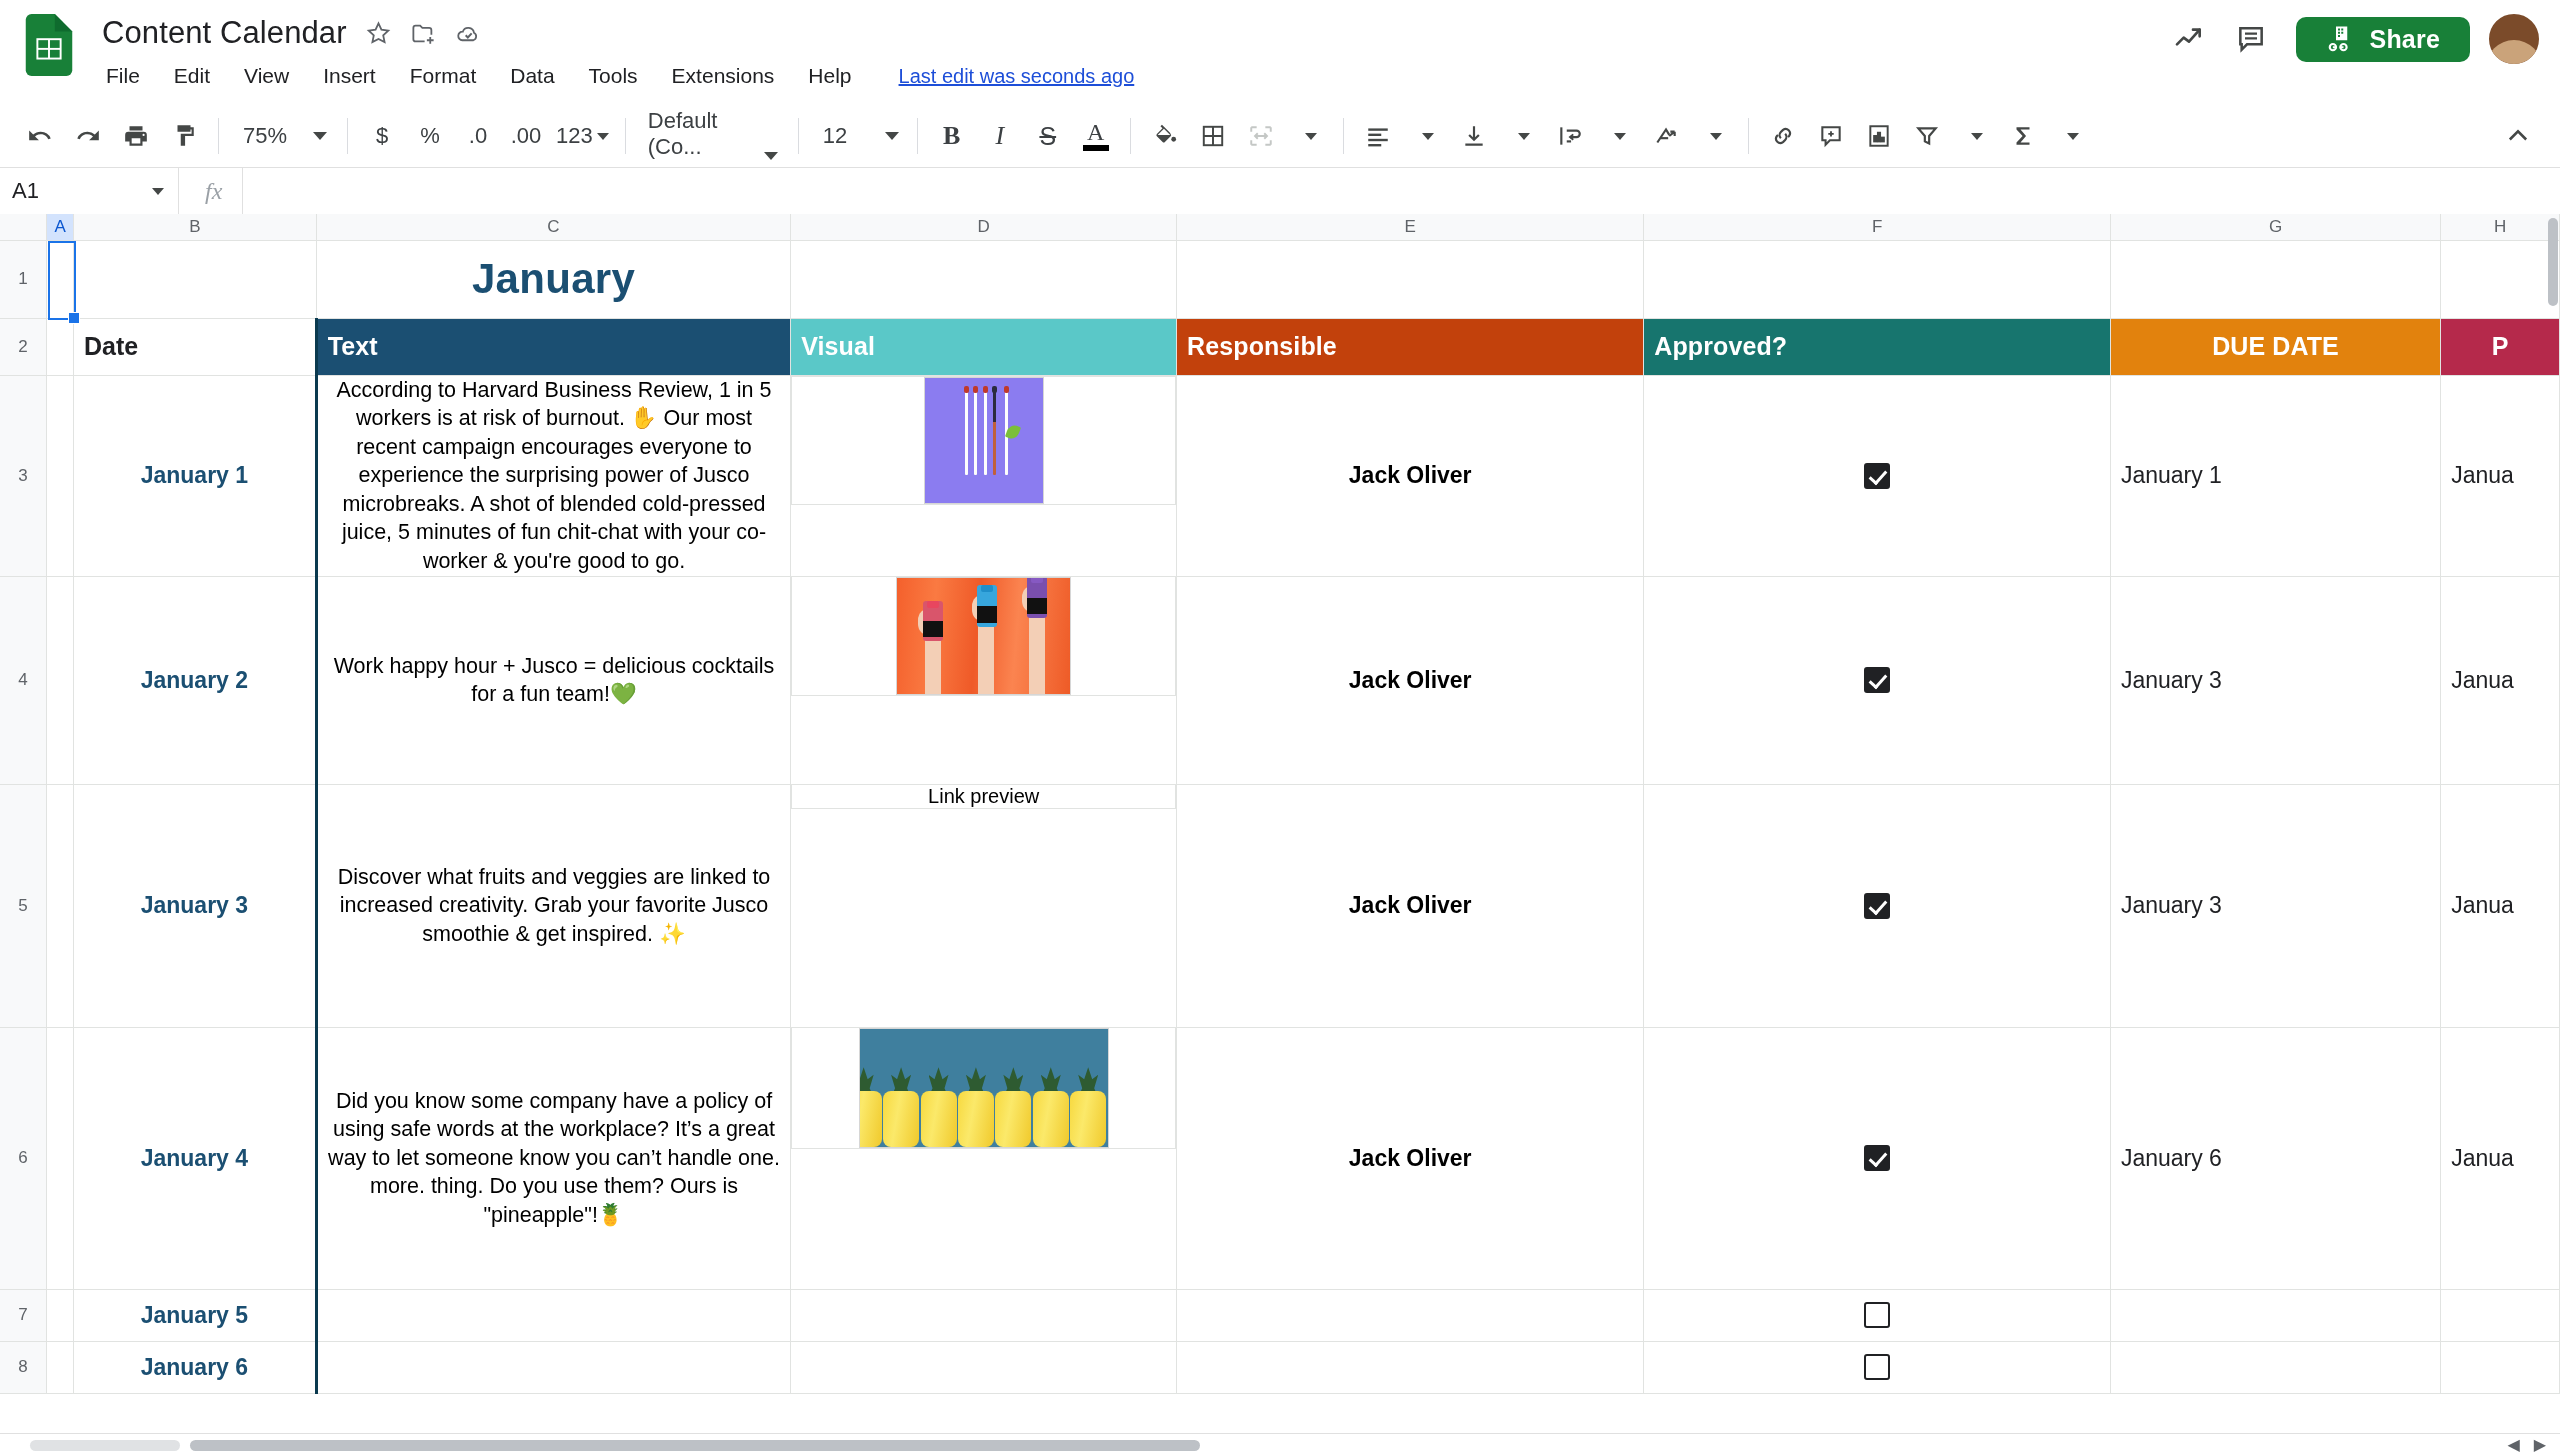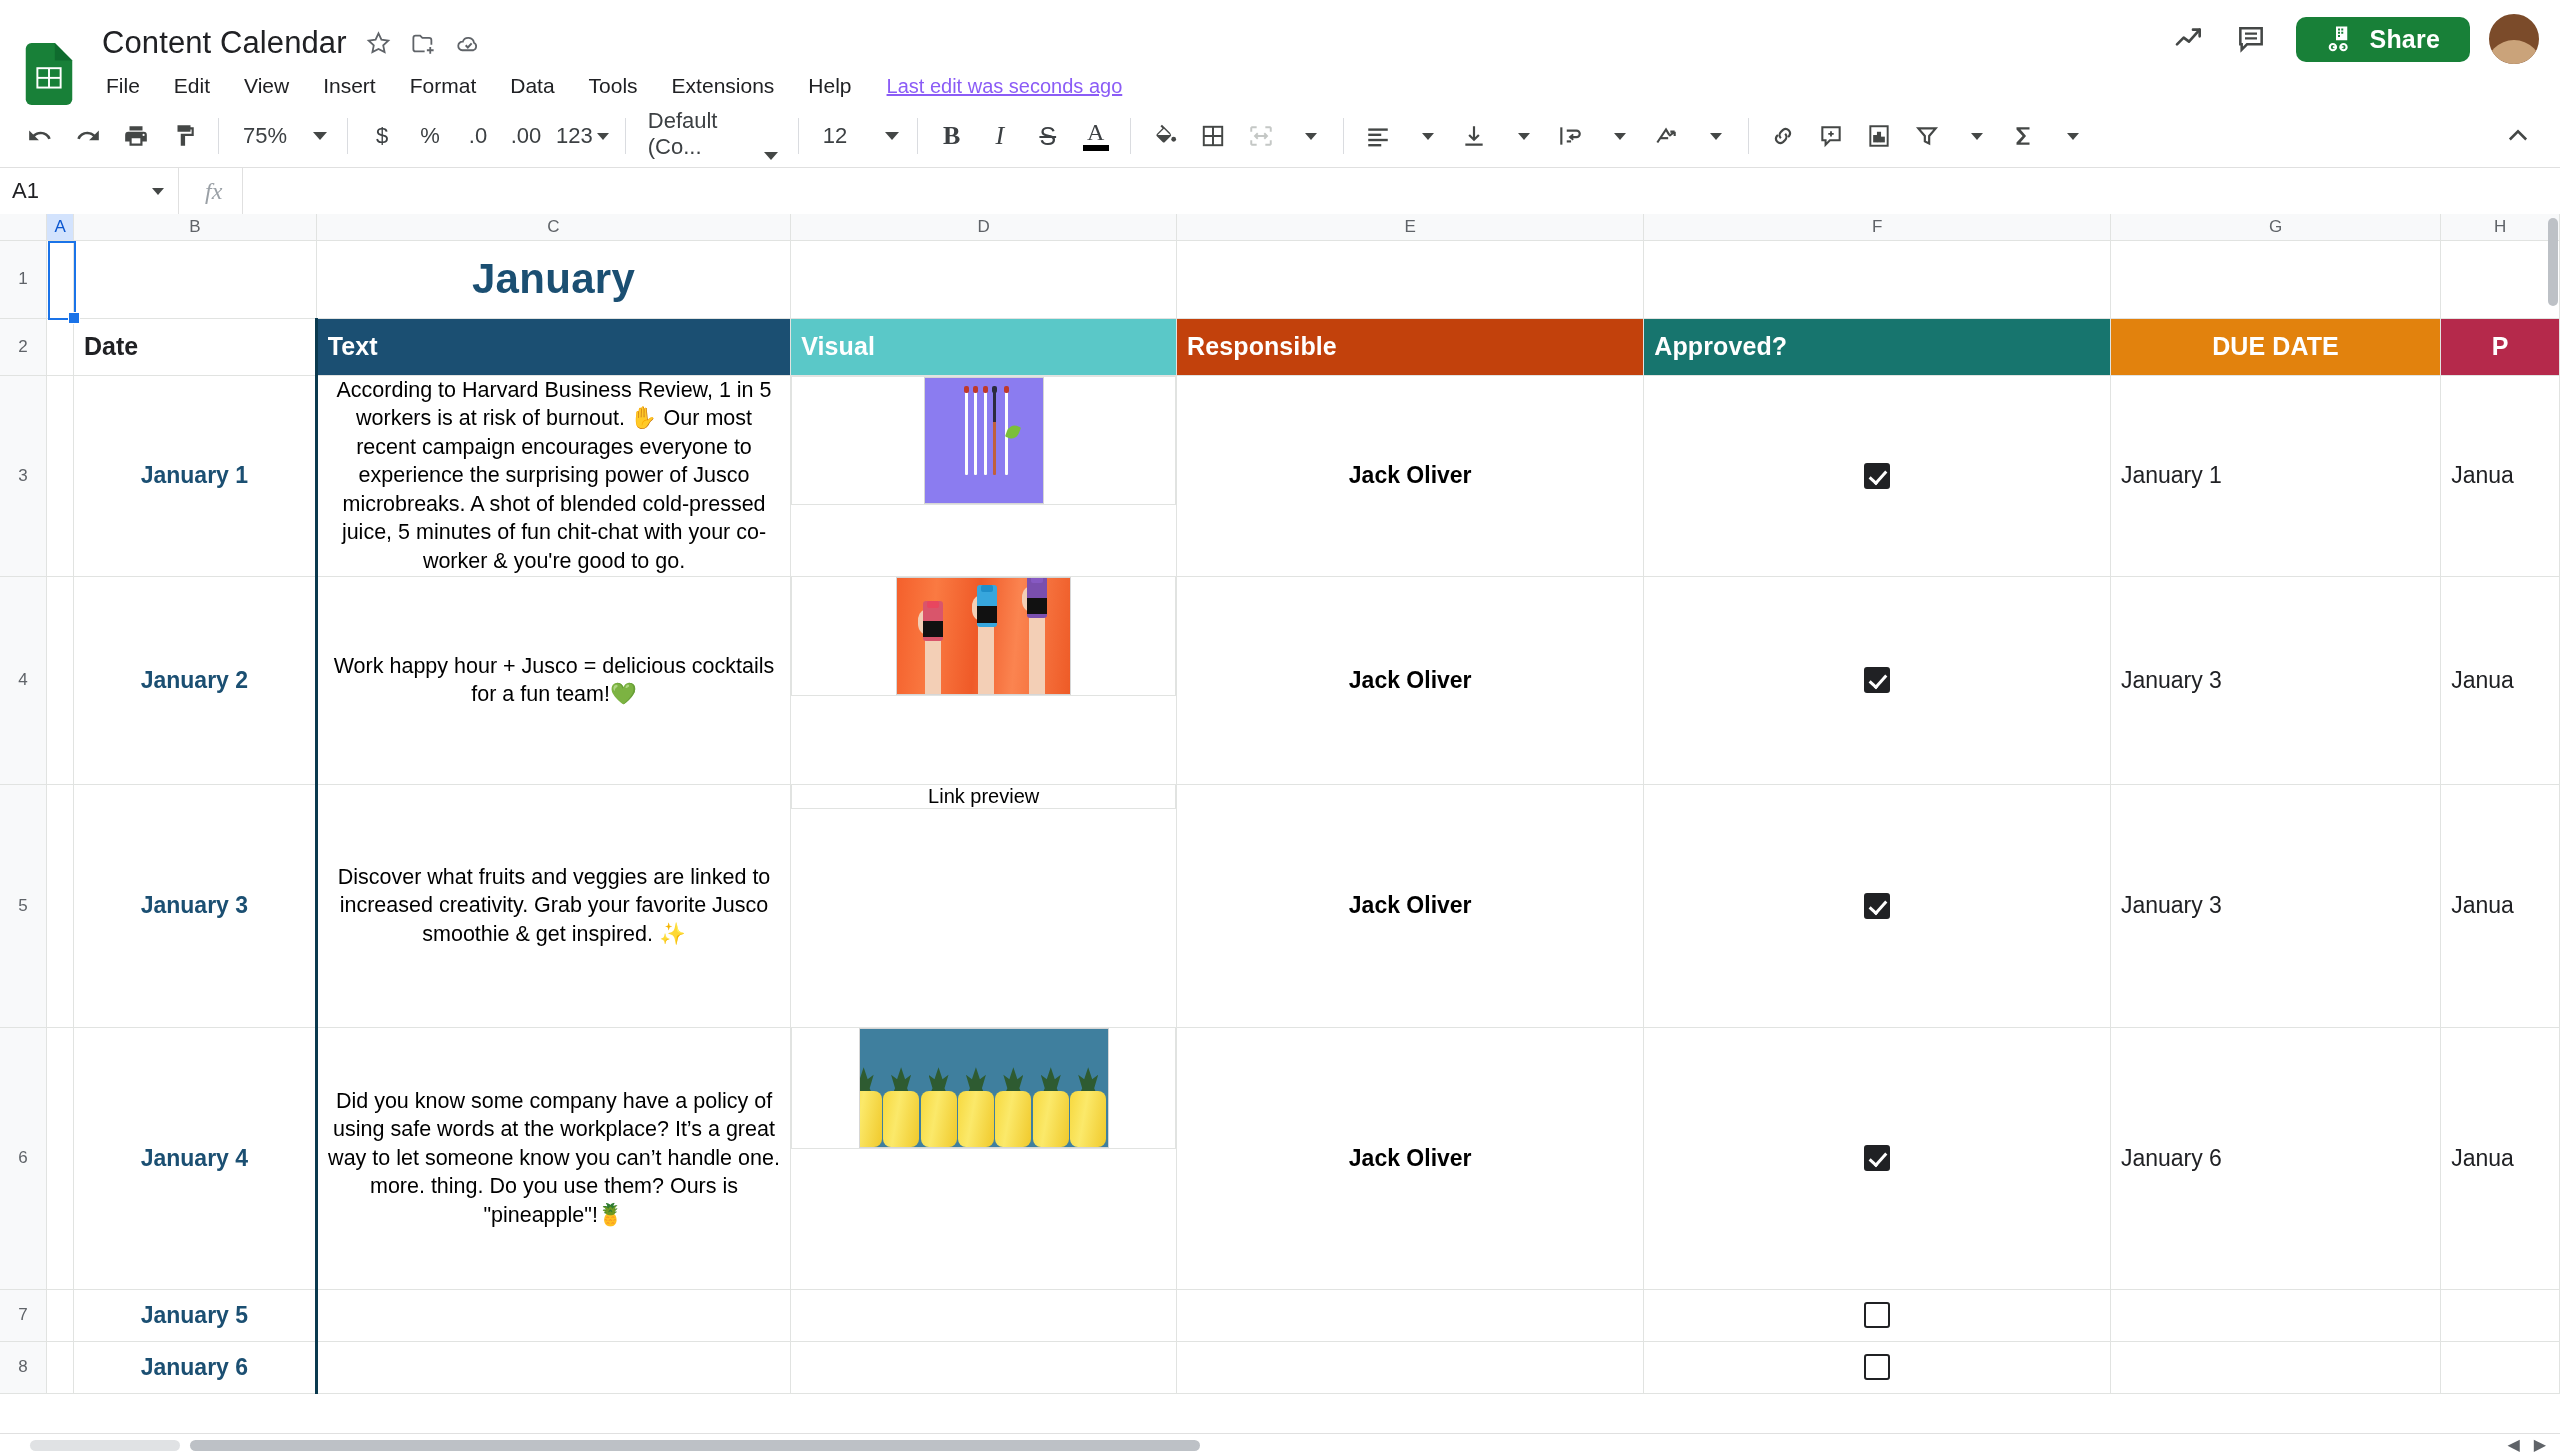--- a/index.html
+++ b/index.html
@@ -8,21 +8,21 @@
     overflow: hidden;
     background: #ffffff;
     font-family: "Liberation Sans", sans-serif;
     -webkit-font-smoothing: antialiased;
   }
 
   
   .topbar {
     height: 105px;
     display: flex;
-    align-items: flex-end;
+    align-items: flex-start;
     padding: 10px 18px 0 18px;
     position: relative;
     background: #ffffff;
   }
   .doc-logo {
     width: 62px; height: 62px;
     margin-top: 4px;
     flex: 0 0 auto;
     display: flex; align-items: center; justify-content: center;
   }
@@ -51,23 +51,23 @@
     font-size: 21px;
     color: #202124;
     padding: 4px 13px;
     border-radius: 4px;
     cursor: pointer;
     white-space: nowrap;
   }
   .menu-item:first-child { padding-left: 4px; }
   .last-edit {
     font-size: 20px;
-    color: #8b5cf6;
+    color: #1d4ed8;
     text-decoration: underline;
-    margin-left: 14px;
+    margin-left: 26px;
     cursor: pointer;
     white-space: nowrap;
   }
 
   .top-right {
     position: absolute;
     right: 18px; top: 8px;
     display: flex; align-items: center; gap: 0;
   }
   .tr-icon {

